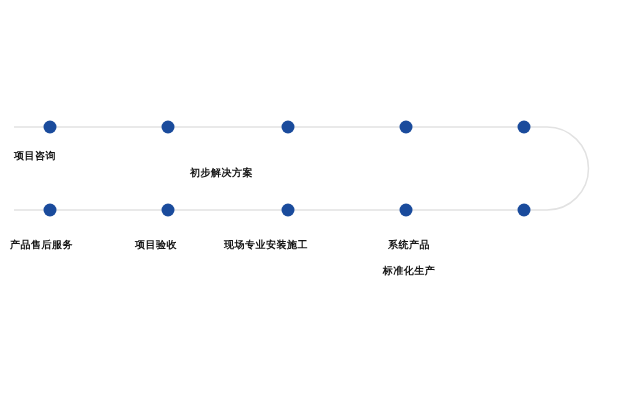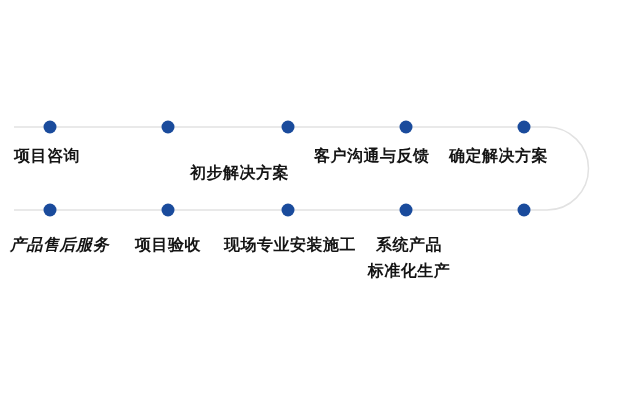--- a/index.html
+++ b/index.html
@@ -16,21 +16,21 @@
       overflow: hidden;
     }
     .flow-svg {
       position: absolute;
       top: 0;
       left: 0;
       display: block;
     }
     .step-label {
       position: absolute;
-      font-size: 16px;
+      font-size: 10px;
       font-weight: 700;
       color: #141414;
       white-space: nowrap;
       letter-spacing: 0.5px;
       line-height: 18px;
     }
     .step-label.two-line {
       text-align: center;
       white-space: nowrap;
       line-height: 26px;
@@ -53,24 +53,22 @@
 
     <circle cx="50" cy="210" r="6.5" fill="#1a4b9c"></circle>
     <circle cx="168" cy="210" r="6.5" fill="#1a4b9c"></circle>
     <circle cx="288" cy="210" r="6.5" fill="#1a4b9c"></circle>
     <circle cx="406" cy="210" r="6.5" fill="#1a4b9c"></circle>
     <circle cx="524" cy="210" r="6.5" fill="#1a4b9c"></circle>
   </svg>
 
   <div class="step-label" style="left:14px;  top:147px;">项目咨询</div>
   <div class="step-label" style="left:190px; top:164px;">初步解决方案</div>
-  <div class="step-label" style="left:314px; top:147px;">客户沟通与反馈</div>
-  <div class="step-label" style="left:449px; top:147px;">确定解决方案</div>
 
-  <div class="step-label" style="left:10px;  top:236px;font-style:italic;">产品售后服务</div>
+  <div class="step-label" style="left:10px;  top:236px;">产品售后服务</div>
   <div class="step-label" style="left:135px; top:236px;">项目验收</div>
   <div class="step-label two-line" style="left:366px; top:232px; width:86px;">
     <div>系统产品</div>
     <div>标准化生产</div>
   </div>
 
   <div class="step-label" style="left:224px; top:236px;">现场专业安装施工</div>
 
 
 </div>

